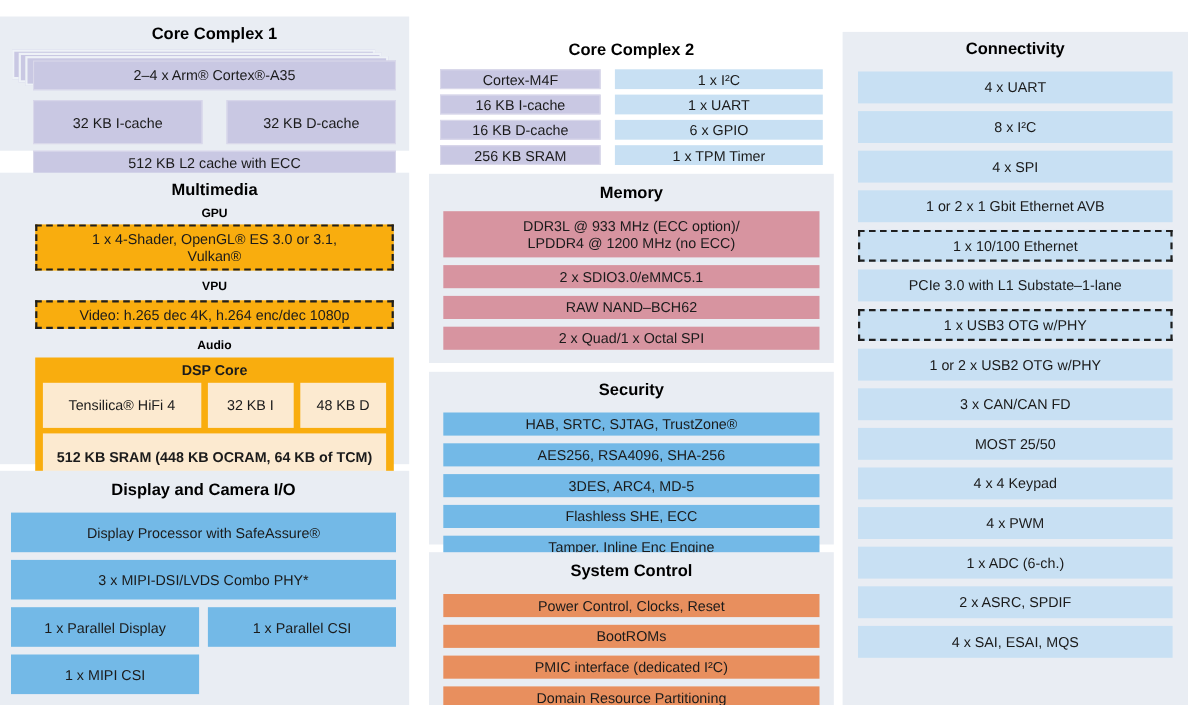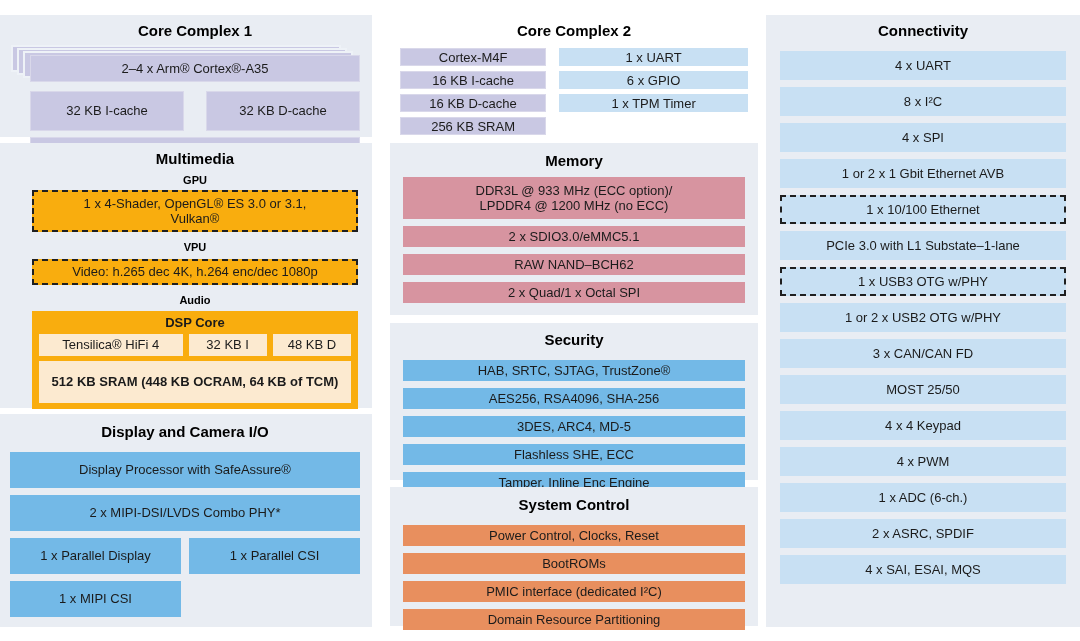--- a/index.html
+++ b/index.html
@@ -1,19 +1,19 @@
 <!DOCTYPE html>
 <html><head>
 <meta charset="utf-8">
 <style>
   html,body{margin:0;padding:0;background:#ffffff;}
   .page{
     position:relative;width:1080px;height:641px;background:#ffffff;
     font-family:"Liberation Sans",sans-serif;color:#1b1b1b;overflow:hidden;
-    display:flex;align-items:center;
+    display:flex;align-items:flex-end;
   }
   .col{display:flex;flex-direction:column;box-sizing:border-box;}
   .col-left{width:372px;}
   .col-mid{width:368px;margin-left:18px;}
   .col-right{width:314px;margin-left:8px;}
 
   .panel{background:#e9edf3;box-sizing:border-box;}
   .panel-title{
     font-size:15px;font-weight:bold;color:#000;text-align:center;
     line-height:18px;padding:5px 0 4px;
@@ -42,28 +42,28 @@
   .sheet{position:absolute;height:27px;width:100%;background:#c9c8e3;border:2px solid #eef2f7;box-sizing:border-box;}
   .sheet.s3{left:-19px;top:0;}
   .sheet.s2{left:-13px;top:3px;}
   .sheet.s1{left:-7px;top:6px;}
   .cc1-cpu{position:absolute;left:0;top:10px;width:100%;height:27px;}
   .cc1-row{display:flex;gap:22px;margin-top:8px;}
   .cc1-row .cell{height:40px;flex:1 1 0;}
   .cc1-l2{height:23px;margin-top:6px;}
 
   
-  .panel-mm{height:265px;margin-top:6px;padding:2px 14px 0 32px;}
+  .panel-mm{height:265px;margin-top:20px;padding:2px 14px 0 32px;}
   .mm-gpu{height:42px;margin-top:2px;}
   .mm-vpu{height:26px;margin-top:4px;}
   .mm-label{margin-top:7px;}
   .dsp{background:#f9ad0e;margin-top:3px;padding:3px 7px 6px;box-sizing:border-box;}
   .dsp-title{font-size:13px;font-weight:bold;color:#1b1b1b;text-align:center;line-height:18px;}
   .dsp-row{display:flex;gap:6px;margin-top:2px;}
-  .dsp-row .cell{height:22px;}
+  .dsp-row .cell{height:41px;}
   .dsp-c0{flex:0 0 46%;}
   .dsp-c1,.dsp-c2{flex:1 1 0;}
   .dsp-sram{height:42px;margin-top:5px;font-weight:bold;}
 
   
   .panel-disp{height:213px;margin-top:6px;padding:4px 12px 0 10px;}
   .disp-row{height:36px;margin-top:7px;}
   .disp-split{display:flex;gap:8px;margin-top:7px;}
   .disp-split .cell{height:36px;flex:1 1 0;}
   .disp-half{width:calc(50% - 4px);}
@@ -139,21 +139,21 @@
           <div class="cell cream dsp-c1">32 KB I</div>
           <div class="cell cream dsp-c2">48 KB D</div>
         </div>
         <div class="cell cream dsp-sram">512 KB SRAM (448 KB OCRAM, 64 KB of TCM)</div>
       </div>
     </div>
 
     <div class="panel panel-disp">
       <div class="panel-title">Display and Camera I/O</div>
       <div class="cell mdblue disp-row">Display Processor with SafeAssure®</div>
-      <div class="cell mdblue disp-row">2 x MIPI-DSI/LVDS Combo PHY*</div>
+      <div class="cell mdblue disp-row">3 x MIPI-DSI/LVDS Combo PHY*</div>
       <div class="disp-split">
         <div class="cell mdblue">1 x Parallel Display</div>
         <div class="cell mdblue">1 x Parallel CSI</div>
       </div>
       <div class="cell mdblue disp-row disp-half">1 x MIPI CSI</div>
     </div>
 
   </div>
 
   <div class="col col-mid">
@@ -161,20 +161,21 @@
     <div class="cc2">
       <div class="panel-title">Core Complex 2</div>
       <div class="cc2-grid">
         <div class="cc2-colL">
           <div class="cell lavender">Cortex-M4F</div>
           <div class="cell lavender">16 KB I-cache</div>
           <div class="cell lavender">16 KB D-cache</div>
           <div class="cell lavender">256 KB SRAM</div>
         </div>
         <div class="cc2-colR">
+          <div class="cell ltblue">1 x I²C</div>
           <div class="cell ltblue">1 x UART</div>
           <div class="cell ltblue">6 x GPIO</div>
           <div class="cell ltblue">1 x TPM Timer</div>
         </div>
       </div>
     </div>
 
     <div class="panel panel-memory">
       <div class="panel-title">Memory</div>
       <div class="cell rose multiline mem-first">DDR3L @ 933 MHz (ECC option)/

